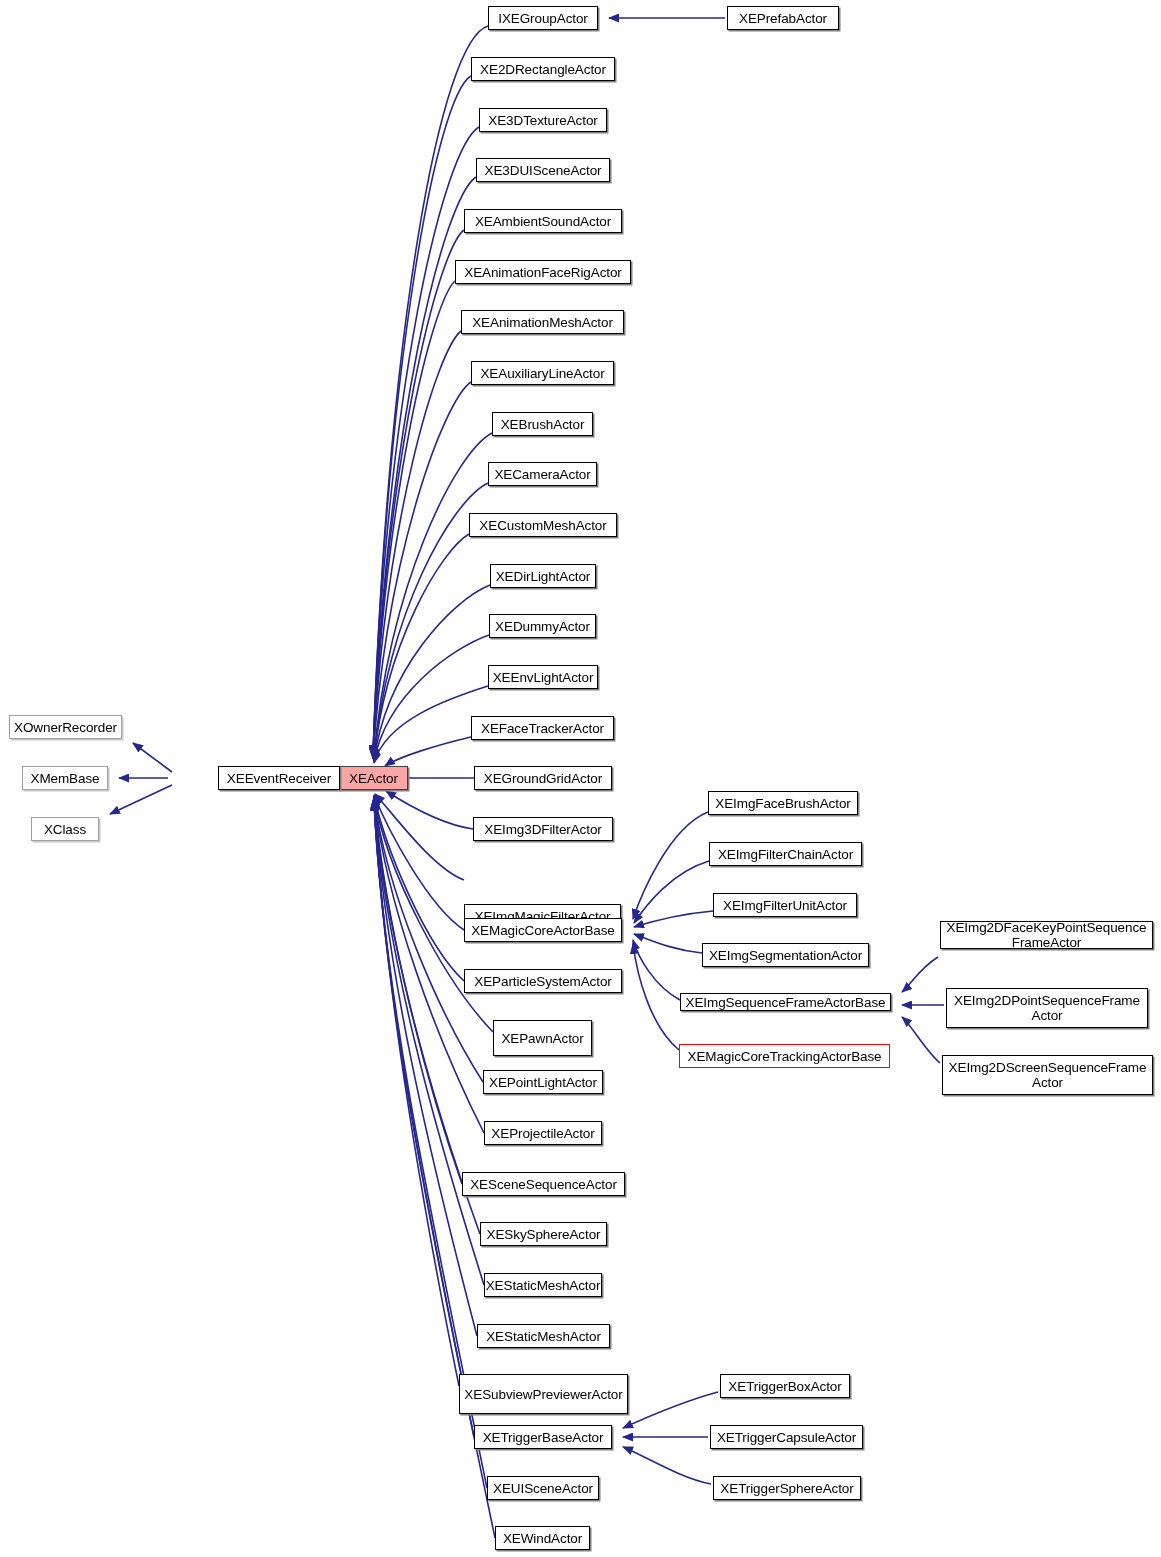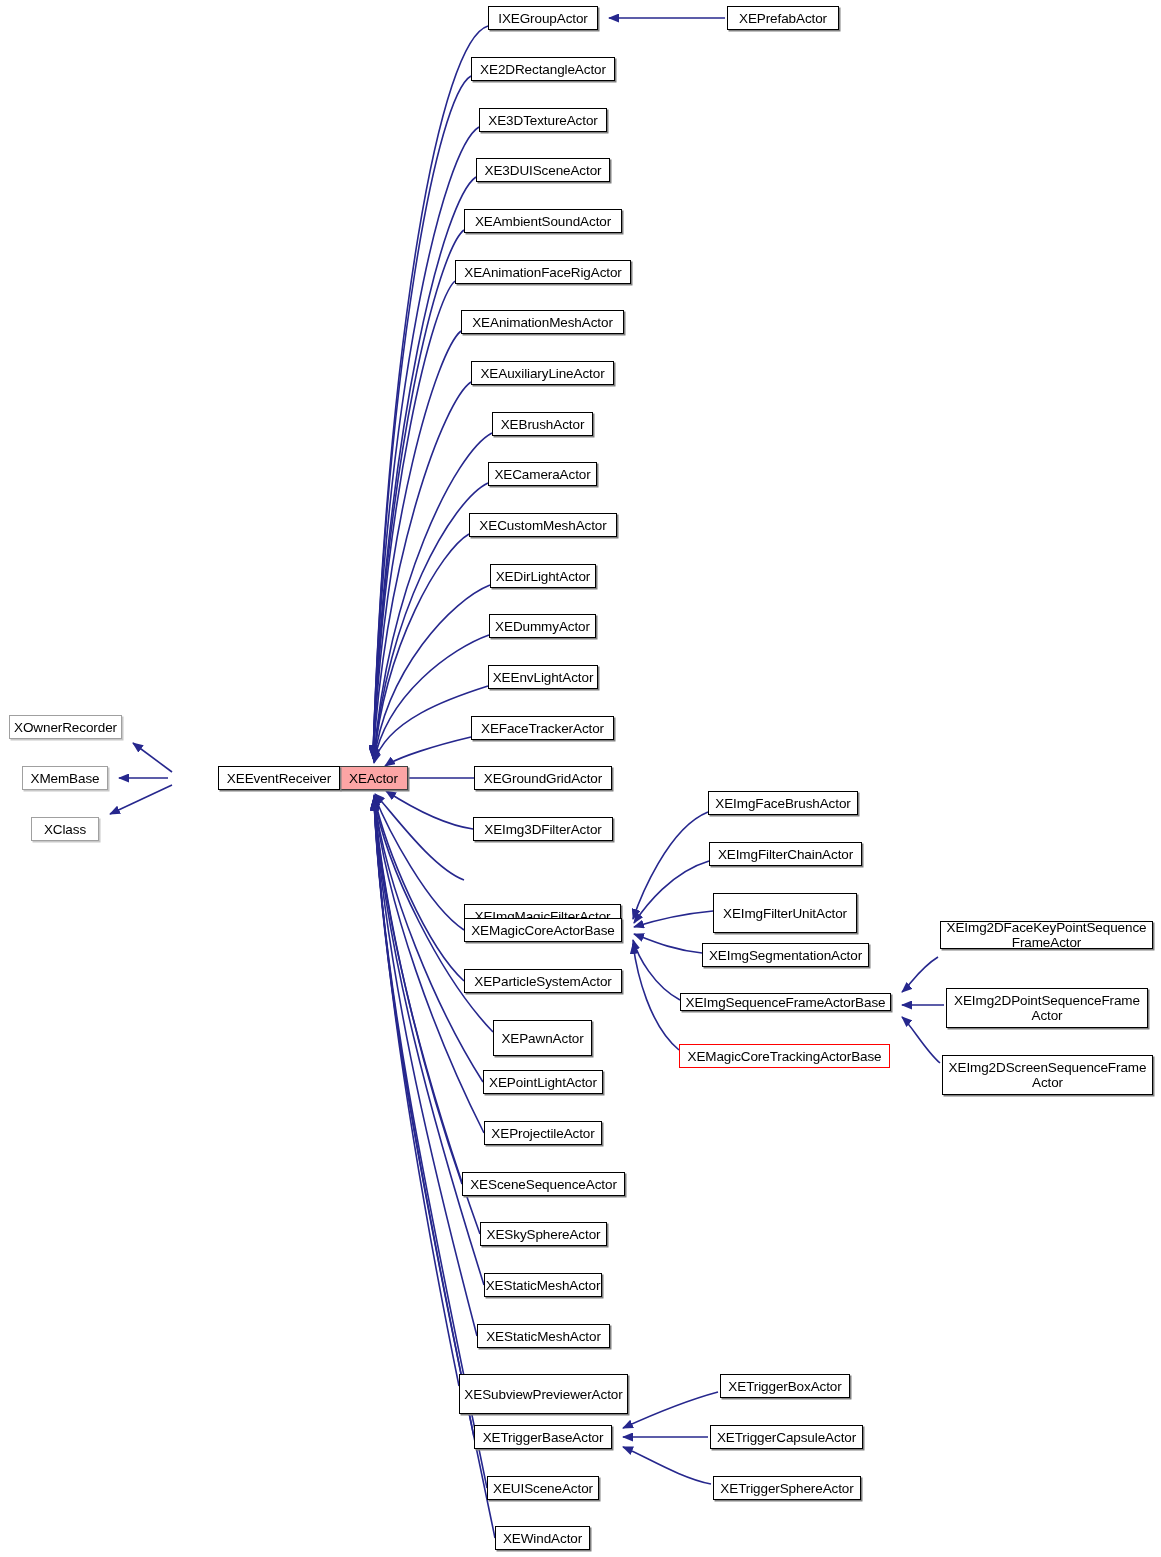--- a/index.html
+++ b/index.html
@@ -253,21 +253,21 @@
   <div class="node" style="left:727px; top:6px; width:112px; height:24px;">
       <span>XEPrefabActor</span>
     </div>
 
   <div class="node" style="left:708px; top:791px; width:150px; height:24px;">
       <span>XEImgFaceBrushActor</span>
     </div>
   <div class="node" style="left:709px; top:842px; width:153px; height:24px;">
       <span>XEImgFilterChainActor</span>
     </div>
-  <div class="node" style="left:713px; top:893px; width:144px; height:40px;">
+  <div class="node" style="left:713px; top:893px; width:144px; height:24px;">
       <span>XEImgFilterUnitActor</span>
     </div>
   <div class="node" style="left:702px; top:943px; width:167px; height:24px;">
       <span>XEImgSegmentationActor</span>
     </div>
   <div class="node" style="left:680px; top:993px; width:211px; height:17px;">
       <span>XEImgSequenceFrameActorBase</span>
     </div>
   <div class="node red-border" style="left:679px; top:1044px; width:211px; height:24px;">
       <span>XEMagicCoreTrackingActorBase</span>

